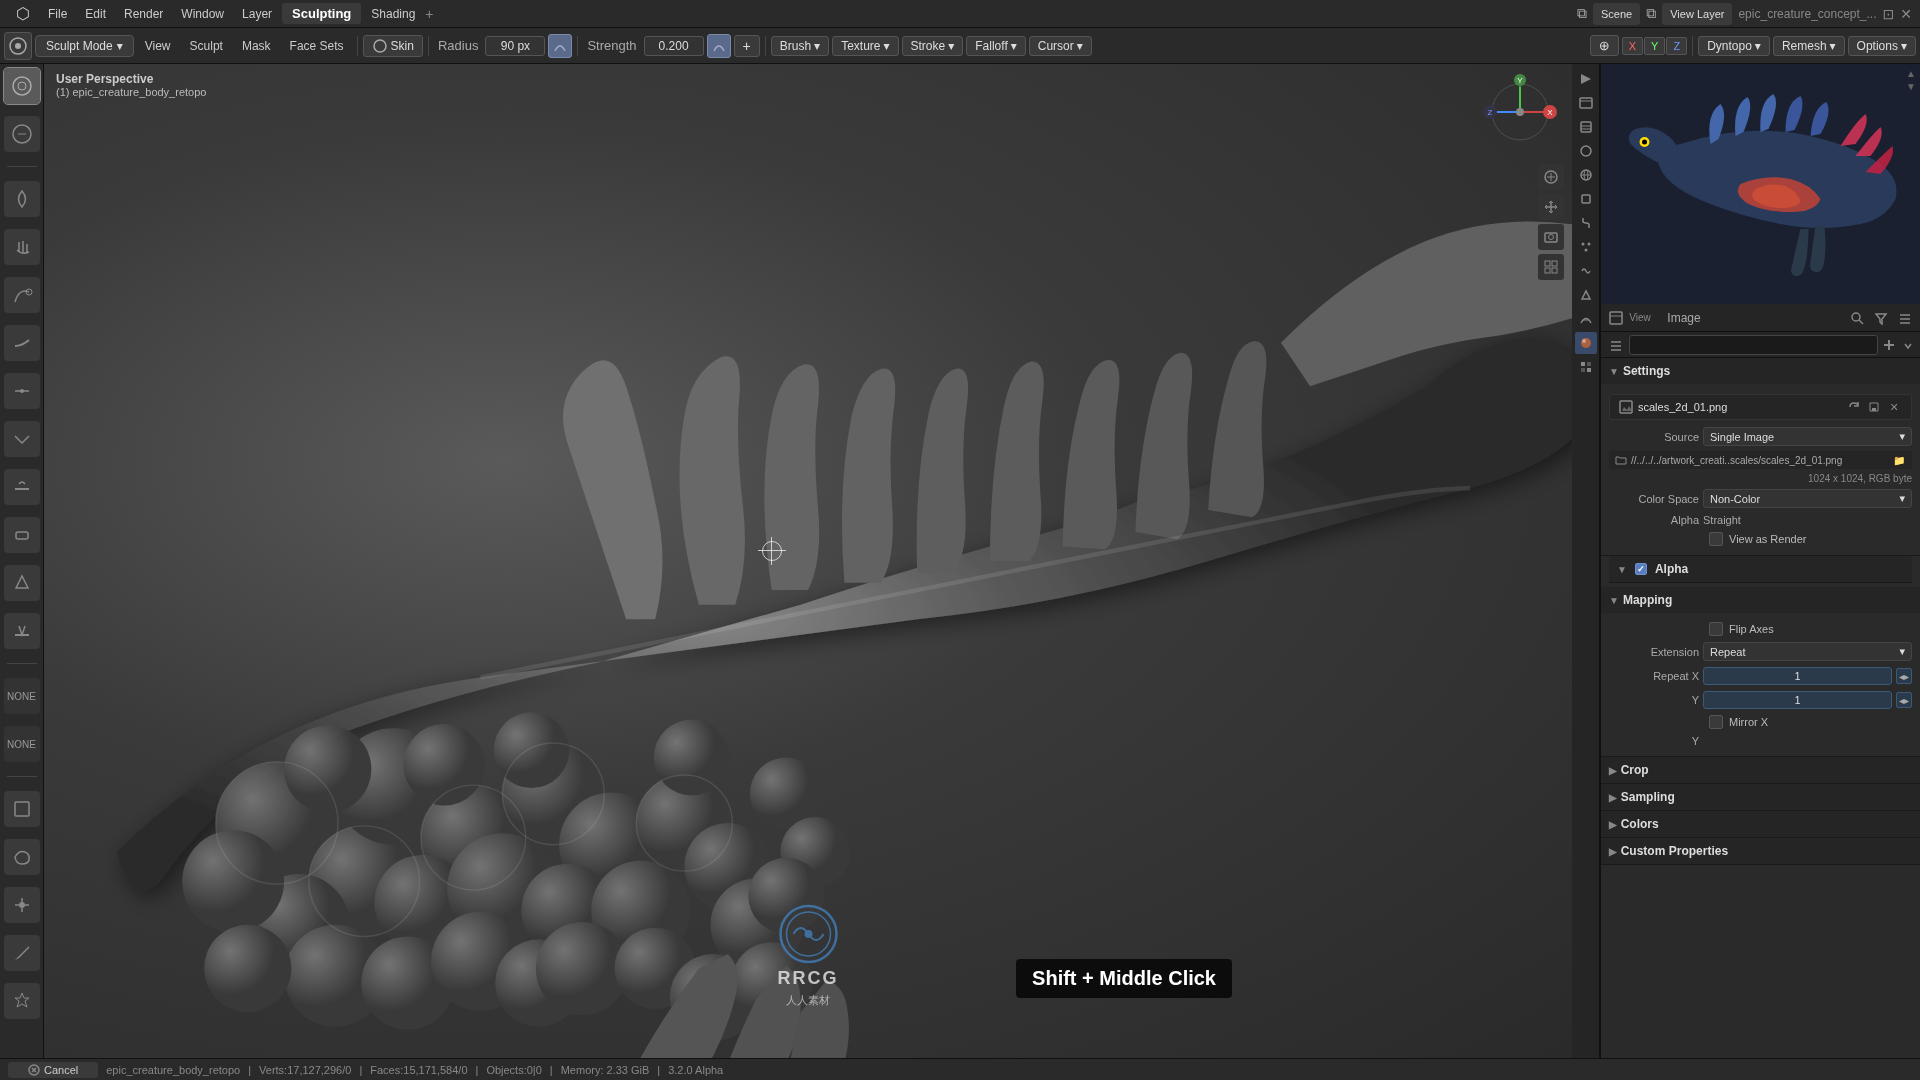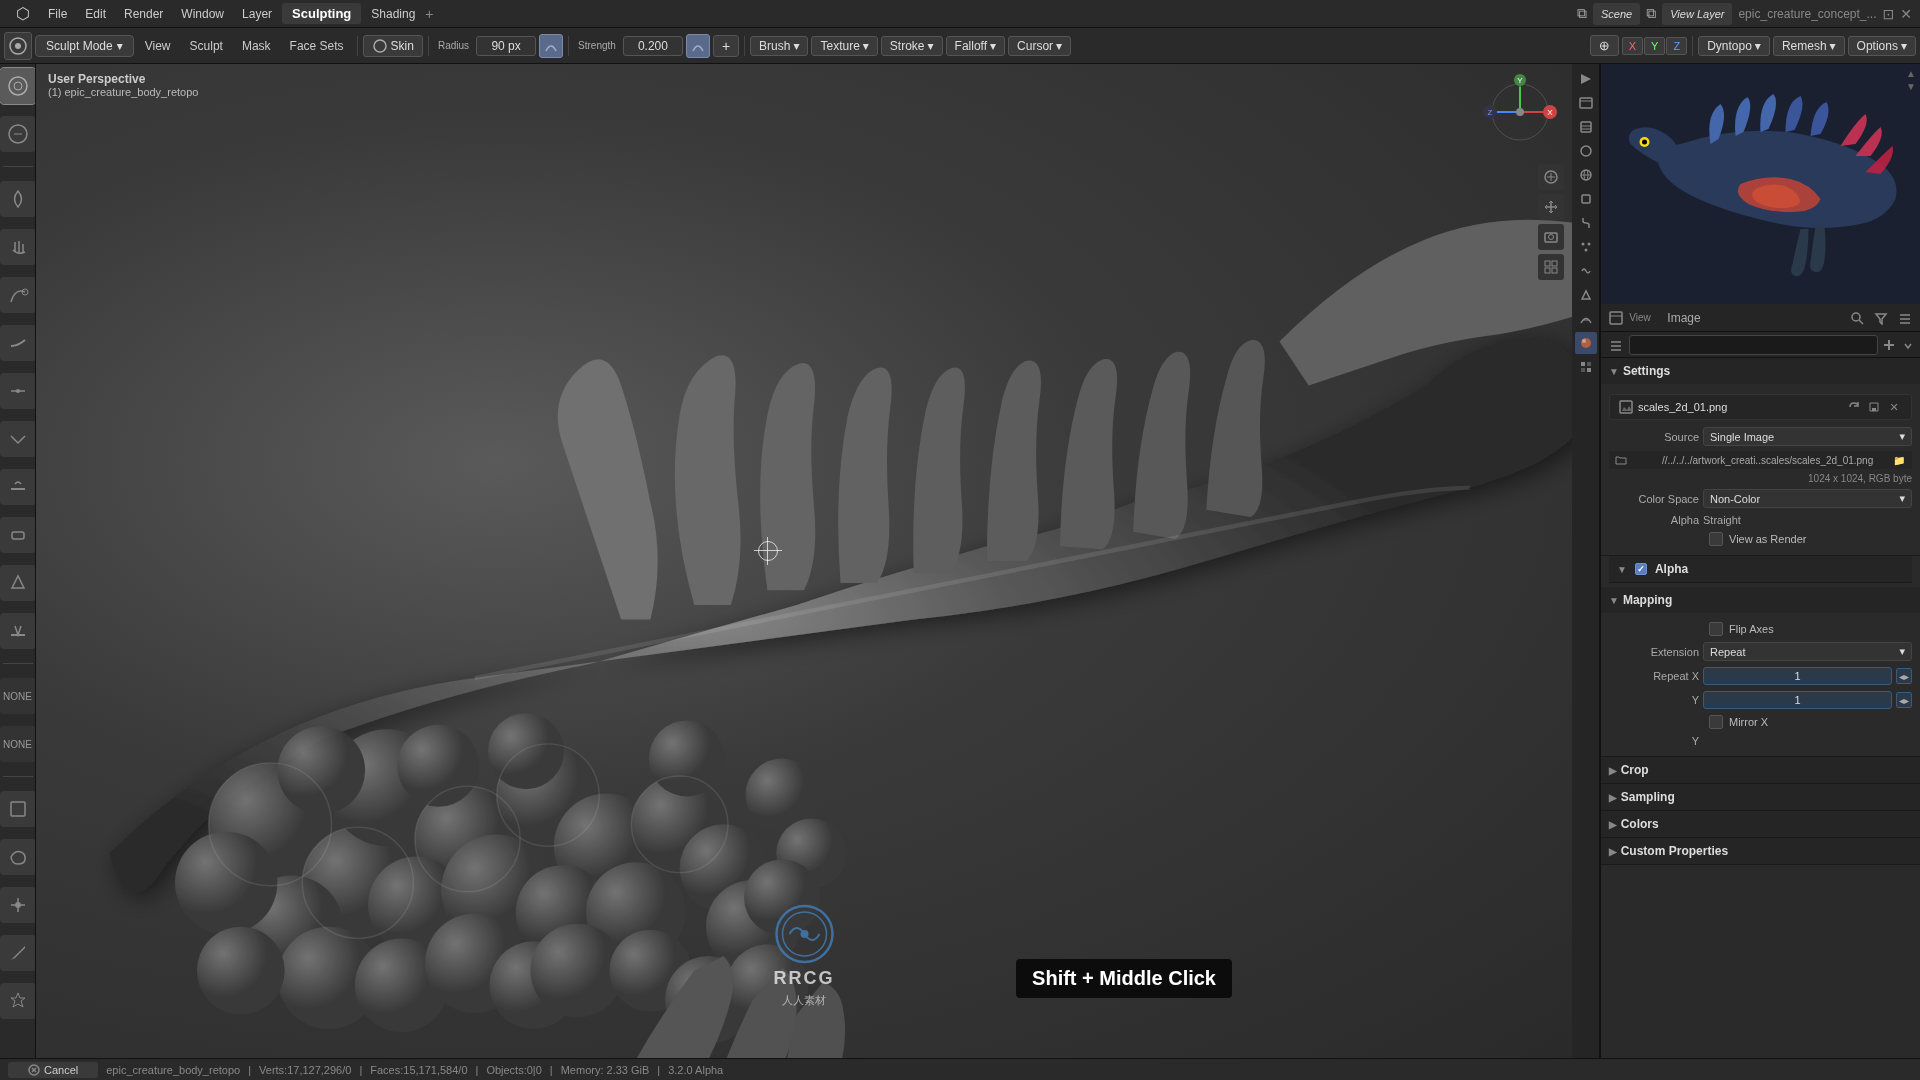--- a/index.html
+++ b/index.html
@@ -47,38 +47,37 @@
       align-items: center;
       gap: 6px;
       font-size: 11px;
       color: #aaa;
     }
     .scene-badge {
       background: #3a3a3a;
       padding: 5px 8px;
       border-radius: 3px;
       color: #ddd;
-      font-style: italic;
     }
     .add-tab {
       color: #888;
       font-size: 14px;
       cursor: pointer;
     }
 
     
     .main-area {
       flex: 1;
       display: flex;
       overflow: hidden;
     }
 
     
     .left-toolbar {
-      width: 36px;
+      width: 44px;
       background: #2a2a2a;
       display: flex;
       flex-direction: column;
       align-items: center;
       padding: 4px 2px;
       gap: 12px;
       border-right: 1px solid #111;
       flex-shrink: 0;
       overflow-y: auto;
     }
@@ -354,21 +353,21 @@
       display: flex;
       align-items: center;
       gap: 4px;
       padding: 3px 6px;
       font-size: 10px;
       color: #888;
       background: #252525;
       border-radius: 2px;
       margin: 2px 0;
     }
-    .file-path-text { flex: 1; color: #aaa; font-size: 10px; margin-left: 31px; }
+    .file-path-text { flex: 1; color: #aaa; font-size: 10px; }
 
     
     .prop-row {
       display: flex;
       align-items: center;
       padding: 3px 0;
       gap: 4px;
     }
     .prop-label {
       width: 90px;
@@ -491,21 +490,21 @@
       align-items: center;
       gap: 4px;
     }
     .toolbar-sep {
       width: 1px;
       height: 20px;
       background: #444;
       margin: 0 2px;
     }
     .toolbar-label {
-      font-size: 10px;
+      font-size: 13px;
       color: #aaa;
       padding: 0 4px;
     }
     .toolbar-input {
       background: #333;
       border: 1px solid #555;
       border-radius: 3px;
       padding: 2px 6px;
       color: #ddd;
       font-size: 12px;

